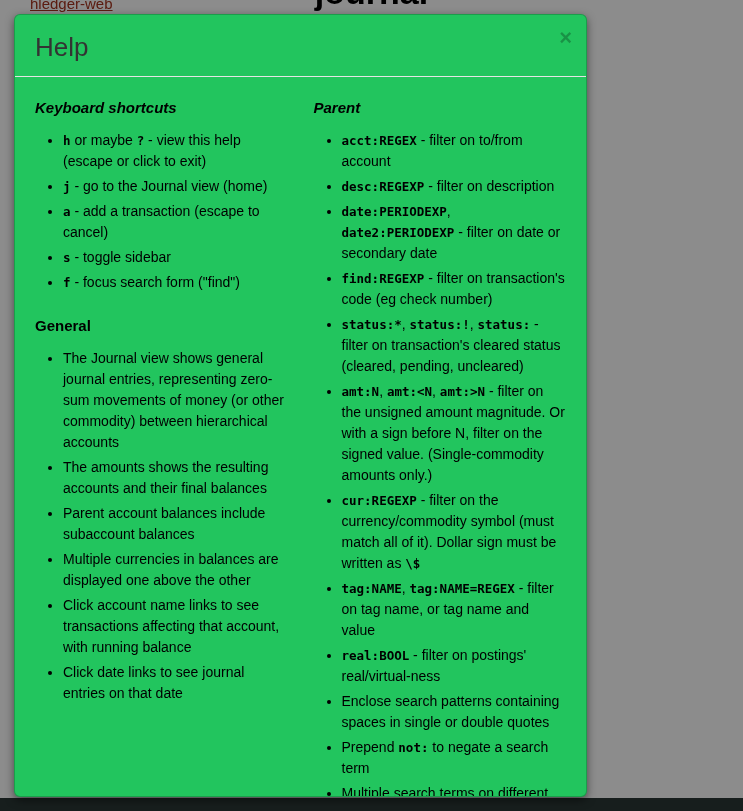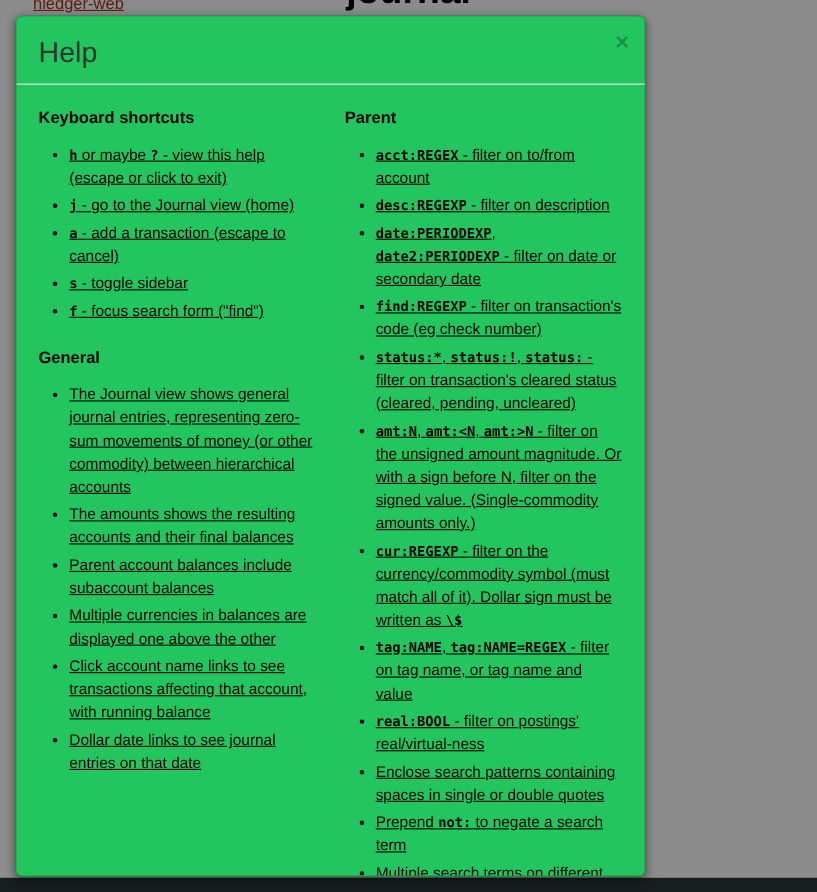--- a/index.html
+++ b/index.html
@@ -53,22 +53,22 @@
   .modal-body {
     flex:1; padding:16px 20px 14px 20px;
     display:flex; gap:26px;
     overflow:hidden;
   }
   .col { flex:1; min-width:0; }
   .col h3 {
     font-size:15px; font-weight:bold; color:#000;
     margin:24px 0 14px 0;
   }
-  .col h3:first-child { margin-top:6px; }
-  .col ul { padding-left:28px; list-style:disc;text-decoration:underline; }
+  .col h3:first-child { margin-top:6px;font-style:italic; }
+  .col ul { padding-left:28px; list-style:disc; }
   .col li {
     font-size:14px; line-height:1.5; color:#000;
     margin-bottom:4px;
   }
   code {
     font-family:"DejaVu Sans Mono","Liberation Mono",monospace;
     font-weight:bold; font-size:12.5px; color:#000;
   }
 </style>
 </head>
@@ -99,21 +99,21 @@
           <li><code>s</code> - toggle sidebar</li>
           <li><code>f</code> - focus search form ("find")</li>
         </ul>
       <h3>General</h3>
       <ul>
           <li>The Journal view shows general journal entries, representing zero-sum movements of money (or other commodity) between hierarchical accounts</li>
           <li>The amounts shows the resulting accounts and their final balances</li>
           <li>Parent account balances include subaccount balances</li>
           <li>Multiple currencies in balances are displayed one above the other</li>
           <li>Click account name links to see transactions affecting that account, with running balance</li>
-          <li>Dollar date links to see journal entries on that date</li>
+          <li>Click date links to see journal entries on that date</li>
         </ul>
     </div>
     <div class="col">
       <h3>Parent</h3>
       <ul>
           <li><code>acct:REGEX</code> - filter on to/from account</li>
           <li><code>desc:REGEXP</code> - filter on description</li>
           <li><code>date:PERIODEXP</code>, <code>date2:PERIODEXP</code> - filter on date or secondary date</li>
           <li><code>find:REGEXP</code> - filter on transaction's code (eg check number)</li>
           <li><code>status:*</code>, <code>status:!</code>, <code>status:</code> - filter on transaction's cleared status (cleared, pending, uncleared)</li>

